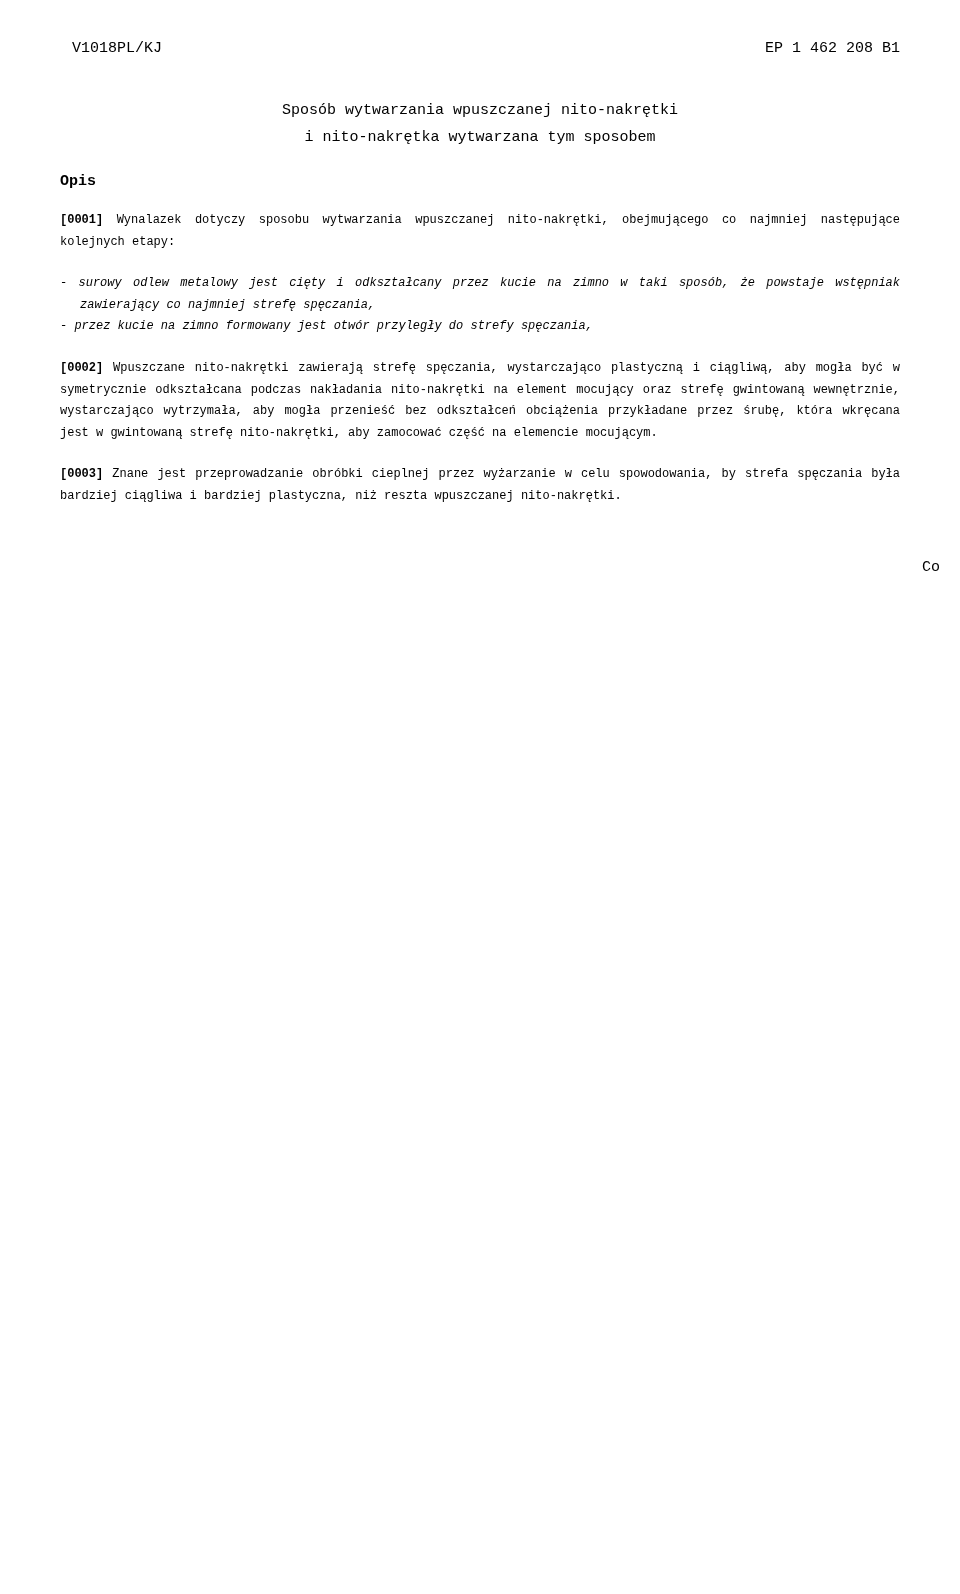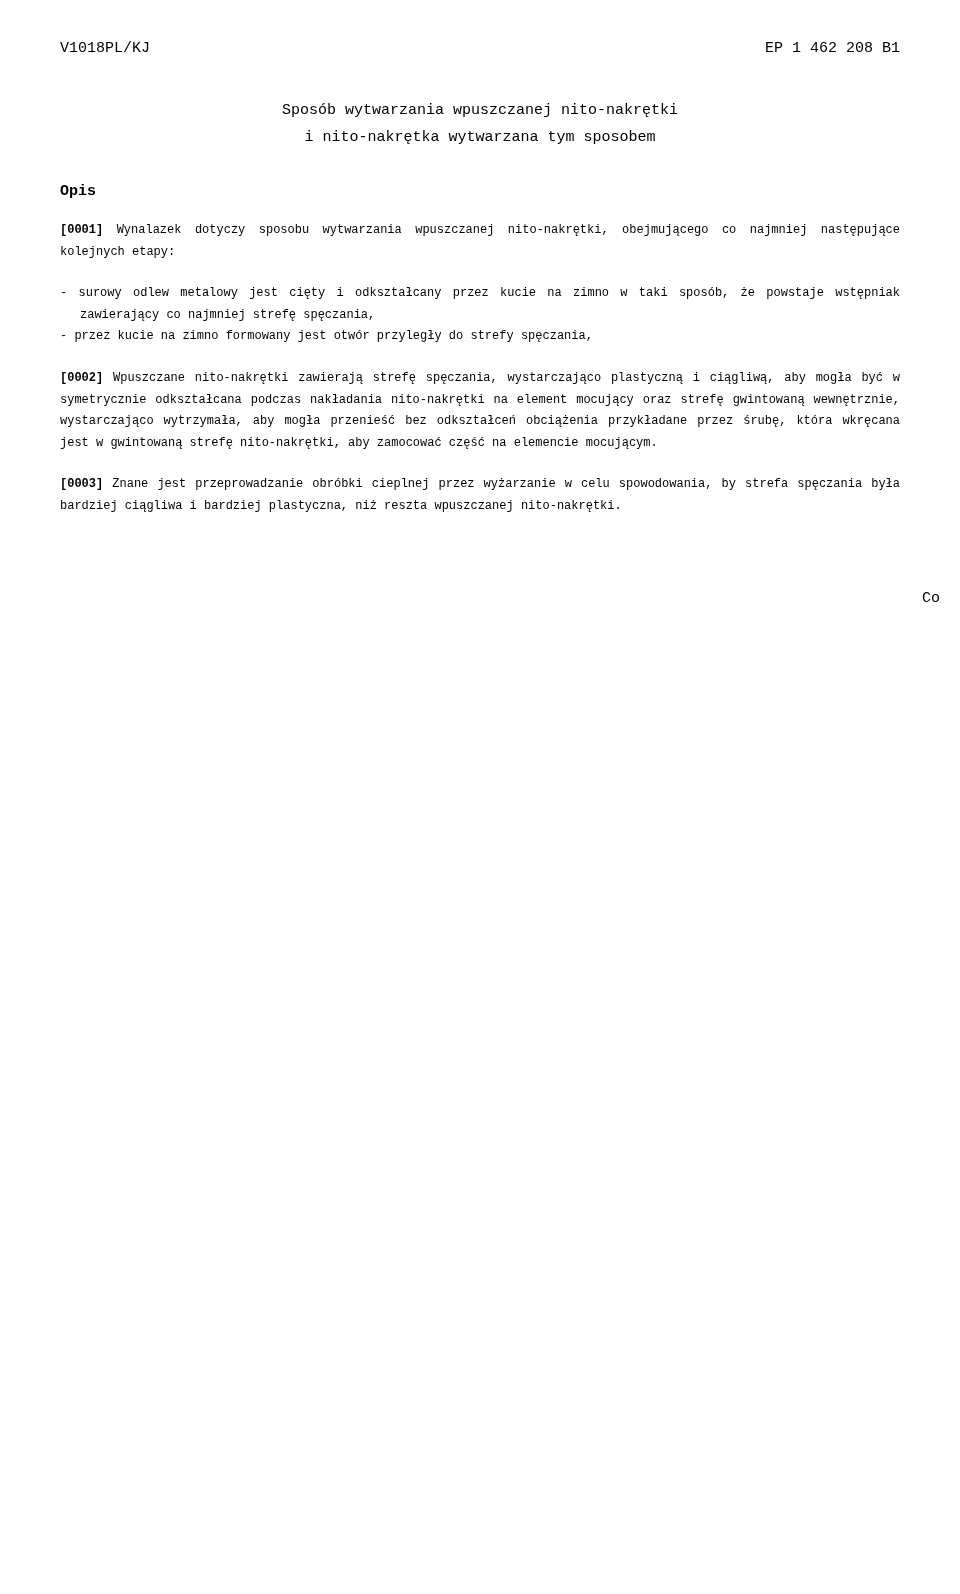--- a/index.html
+++ b/index.html
@@ -16,25 +16,26 @@
       width: 960px;
       min-height: 1594px;
       padding: 40px 60px 40px 60px;
     }
 
     .header {
       display: flex;
       justify-content: space-between;
       align-items: flex-start;
       margin-bottom: 40px;
+      margin-left: 12px;
     }
 
     .title-section {
       text-align: center;
-      margin-bottom: 32px;
+      margin-bottom: 22px;
       line-height: 1.8;
     }
 
     .title-section p {
       font-size: 15px;
       font-family: 'Courier New', Courier, monospace;
     }
 
     .section-label {
       font-weight: bold;
@@ -95,30 +96,30 @@
   <div style="margin-bottom: 20px;">
     <span class="section-label">Opis</span>
   </div>
 
 
   <div class="paragraph body-text">
     <span class="paragraph-tag">[0001]</span>
     <span> </span><span>Wynalazek dotyczy sposobu wytwarzania wpuszczanej nito-nakrętki, obejmującego co najmniej następujące kolejnych etapy:</span>
   </div>
 
-  <div style="margin-top: 10px; margin-bottom: 20px;">
+  <div style="margin-top: 10px; margin-bottom: 20px; font-style: italic;">
     <div class="body-text list-item">- surowy odlew metalowy jest cięty i odkształcany przez kucie na zimno w taki sposób, że powstaje wstępniak zawierający co najmniej strefę spęczania,</div>
     <div class="body-text list-item">- przez kucie na zimno formowany jest otwór przyległy do strefy spęczania,</div>
   </div>
 
 
   <div class="paragraph body-text" style="margin-bottom: 20px;">
     <span class="paragraph-tag">[0002]</span>
     <span> </span><span>Wpuszczane nito-nakrętki zawierają strefę spęczania, wystarczająco plastyczną i ciągliwą, aby mogła być w symetrycznie odkształcana podczas nakładania nito-nakrętki na element mocujący oraz strefę gwintowaną wewnętrznie, wystarczająco wytrzymała, aby mogła przenieść bez odkształceń obciążenia przykładane przez śrubę, która wkręcana jest w gwintowaną strefę nito-nakrętki, aby zamocować część na elemencie mocującym.</span>
   </div>
 
   <div class="paragraph body-text">
     <span class="paragraph-tag">[0003]</span>
     <span> </span><span>Znane jest przeprowadzanie obróbki cieplnej przez wyżarzanie w celu spowodowania, by strefa spęczania była bardziej ciągliwa i bardziej plastyczna, niż reszta wpuszczanej nito-nakrętki.</span>
   </div>
 
-  <div style="position: absolute; right: -40px; top: 550px; font-family: 'Courier New', Courier, monospace; font-size: 15px;">Co</div>
+  <div style="position: absolute; right: -40px; top: 519px; font-family: 'Courier New', Courier, monospace; font-size: 15px;">Co</div>
 </div>
 
 </body></html>

